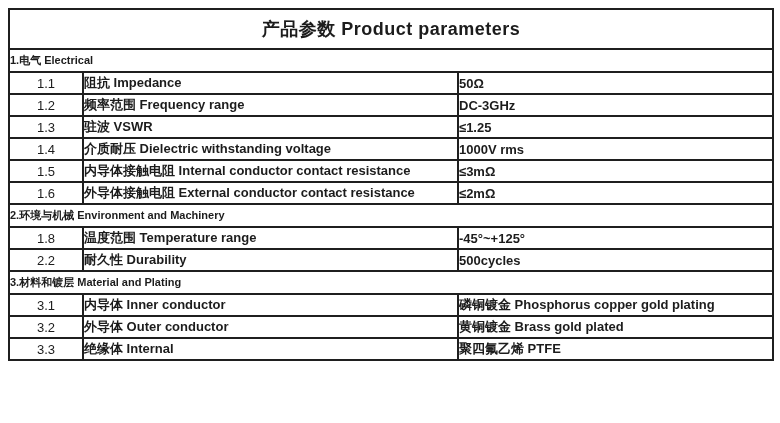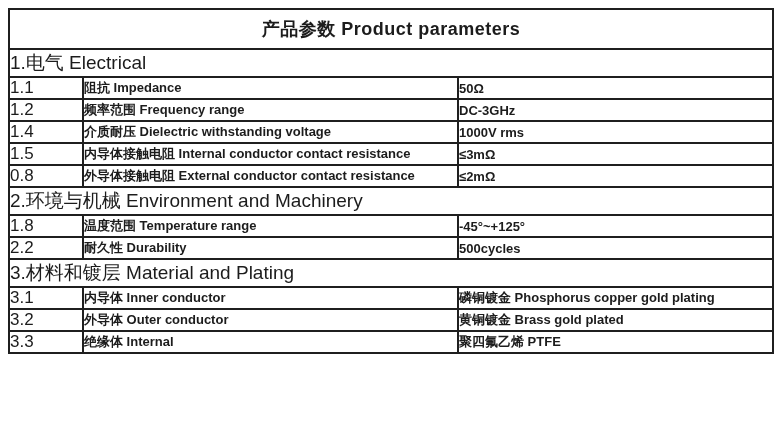--- a/index.html
+++ b/index.html
@@ -33,29 +33,29 @@
   tr.row-title { height: 40px; }
   td.title-cell {
     text-align: center;
     vertical-align: middle;
     font-size: 18px;
     font-weight: bold;
     letter-spacing: 0.5px;
   }
   tr.row-section { height: 23px; }
   td.section-cell {
-    font-size: 19px;
-    font-weight: normal;
+    font-size: 11px;
+    font-weight: bold;
     padding-left: 4px;
     vertical-align: middle;
   }
   tr.row-data { height: 22px; }
   td.cell-id {
-    text-align: left;
-    font-size: 17px;
+    text-align: center;
+    font-size: 13px;
     vertical-align: middle;
   }
   td.cell-name, td.cell-value {
     font-size: 13px;
     padding-left: 7px;
     vertical-align: middle;
     font-weight: bold;
   }
 </style>
 </head>
@@ -80,31 +80,36 @@
           <td class="cell-id">1.1</td>
           <td class="cell-name">阻抗 Impedance</td>
           <td class="cell-value">50Ω</td>
         </tr>
         <tr class="row-data">
           <td class="cell-id">1.2</td>
           <td class="cell-name">频率范围 Frequency range</td>
           <td class="cell-value">DC-3GHz</td>
         </tr>
         <tr class="row-data">
+          <td class="cell-id">1.3</td>
+          <td class="cell-name">驻波 VSWR</td>
+          <td class="cell-value">≤1.25</td>
+        </tr>
+        <tr class="row-data">
           <td class="cell-id">1.4</td>
           <td class="cell-name">介质耐压 Dielectric withstanding voltage</td>
           <td class="cell-value">1000V rms</td>
         </tr>
         <tr class="row-data">
           <td class="cell-id">1.5</td>
           <td class="cell-name">内导体接触电阻 Internal conductor contact resistance</td>
           <td class="cell-value">≤3mΩ</td>
         </tr>
         <tr class="row-data">
-          <td class="cell-id">0.8</td>
+          <td class="cell-id">1.6</td>
           <td class="cell-name">外导体接触电阻 External conductor contact resistance</td>
           <td class="cell-value">≤2mΩ</td>
         </tr>
         <tr class="row-section">
           <td colspan="3" class="section-cell">2.环境与机械 Environment and Machinery</td>
         </tr>
         <tr class="row-data">
           <td class="cell-id">1.8</td>
           <td class="cell-name">温度范围 Temperature range</td>
           <td class="cell-value">-45°~+125°</td>

